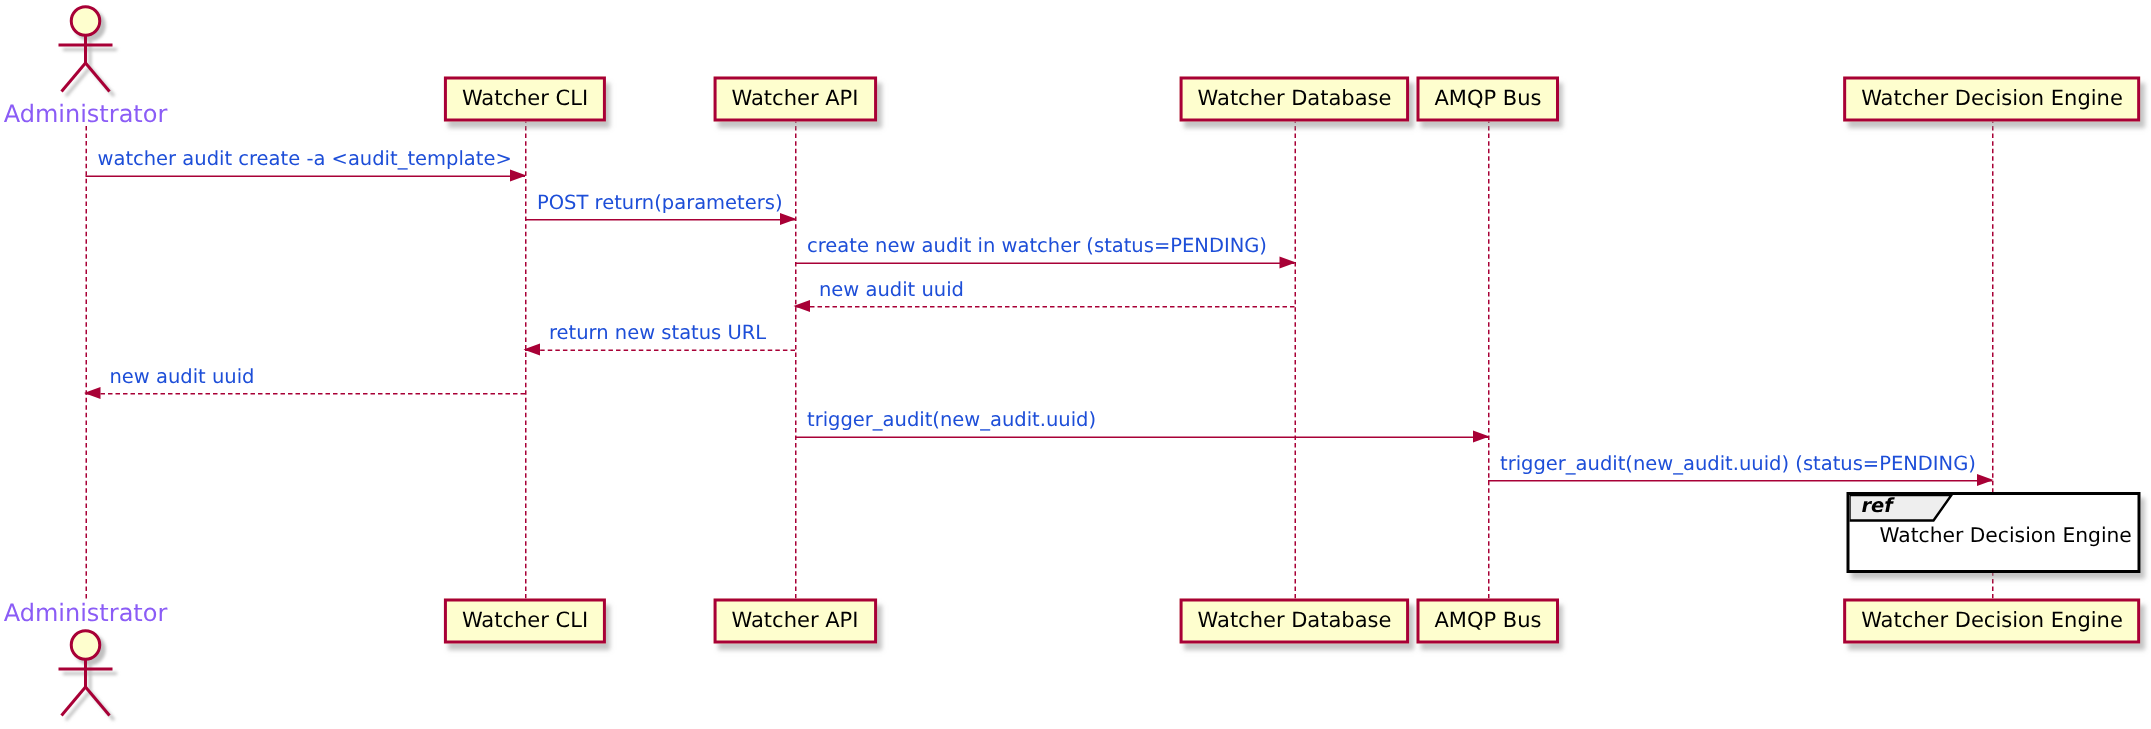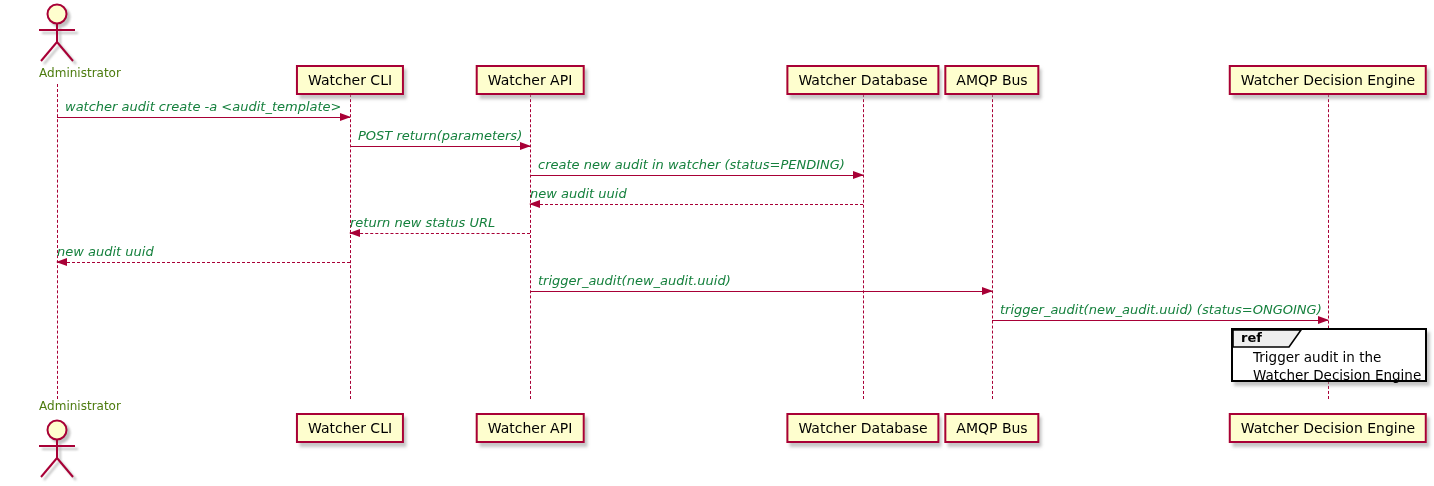--- a/index.html
+++ b/index.html
@@ -20,61 +20,60 @@
   .pbox{
     position:absolute;
     transform:translateX(-50%);
     background:#FEFECE;
     border:2px solid #A80036;
     box-shadow:3px 4px 3px rgba(150,150,150,0.55);
     padding:5px 10px;
     font-size:14px;line-height:16px;
     color:#000;white-space:nowrap;
     z-index:3;
-    margin-top:14px;
   }
   
   .actor-figure{position:absolute;z-index:3;filter:drop-shadow(3px 3px 1px rgba(150,150,150,0.6));}
   .actor-label{
     position:absolute;transform:translateX(-50%);
-    font-size:12px;color:#4d7c0f;white-space:nowrap;z-index:3;margin-left:23px;
+    font-size:16px;color:#8b5cf6;white-space:nowrap;z-index:3;
   }
   
   .msg{position:absolute;height:0;z-index:2;}
   .msg-line{position:absolute;left:0;right:0;top:0;height:0;}
   .msg-line.solid{border-top:1.5px solid #A80036;}
   .msg-line.dashed{border-top:1.5px dashed #A80036;}
   .arrowhead{position:absolute;width:0;height:0;top:-4px;}
   .arrowhead.right{
     right:-1px;
     border-top:4px solid transparent;border-bottom:4px solid transparent;
     border-left:11px solid #A80036;
   }
   .arrowhead.left{
     left:-1px;
     border-top:4px solid transparent;border-bottom:4px solid transparent;
     border-right:11px solid #A80036;
   }
   .msg-label{
     position:absolute;left:8px;bottom:3px;
-    font-size:13px;color:#15803d;white-space:nowrap;font-style:italic;
+    font-size:13px;color:#1d4ed8;white-space:nowrap;
   }
-  .msg.rtl .msg-label{left:0;}
+  .msg.rtl .msg-label{left:16px;}
   
   .ref-box{
     position:absolute;
     background:#ffffff;
     border:2px solid #000000;
     box-shadow:3px 4px 3px rgba(150,150,150,0.55);
     z-index:4;
   }
   .ref-pent{position:absolute;left:0;top:0;}
   .ref-keyword{
     position:absolute;left:8px;top:0px;
-    font-size:13px;font-weight:bold;color:#000;
+    font-size:13px;font-weight:bold;color:#000;font-style:italic;
   }
   .ref-text{
     position:absolute;left:20px;top:18px;
     font-size:13.5px;line-height:18px;color:#000;white-space:nowrap;
   }
 </style>
 </head>
 <body>
 
 <div class="diagram">
@@ -139,30 +138,29 @@
 
   <div class="msg" style="left:530px;top:291px;width:462px;">
     <div class="msg-line solid"></div>
     <div class="arrowhead right"></div>
     <div class="msg-label">trigger_audit(new_audit.uuid)</div>
   </div>
 
   <div class="msg" style="left:992px;top:320px;width:336px;">
     <div class="msg-line solid"></div>
     <div class="arrowhead right"></div>
-    <div class="msg-label">trigger_audit(new_audit.uuid) (status=ONGOING)</div>
+    <div class="msg-label">trigger_audit(new_audit.uuid) (status=PENDING)</div>
   </div>
 
   <div class="ref-box" style="left:1231px;top:328px;width:192px;height:50px;">
     <svg class="ref-pent" width="70" height="18" viewBox="0 0 70 18">
       <polygon points="0,0 68,0 56,17 0,17" fill="#EEEEEE" stroke="#000000" stroke-width="1.6"></polygon>
     </svg>
     <span class="ref-keyword">ref</span>
     <div class="ref-text">
-      <div>Trigger audit in the</div>
       <div>Watcher Decision Engine</div>
     </div>
   </div>
 
   <div class="pbox" style="left:350px;top:399px;">Watcher CLI</div>
   <div class="pbox" style="left:530px;top:399px;">Watcher API</div>
   <div class="pbox" style="left:863px;top:399px;">Watcher Database</div>
   <div class="pbox" style="left:992px;top:399px;">AMQP Bus</div>
   <div class="pbox" style="left:1328px;top:399px;">Watcher Decision Engine</div>
 

